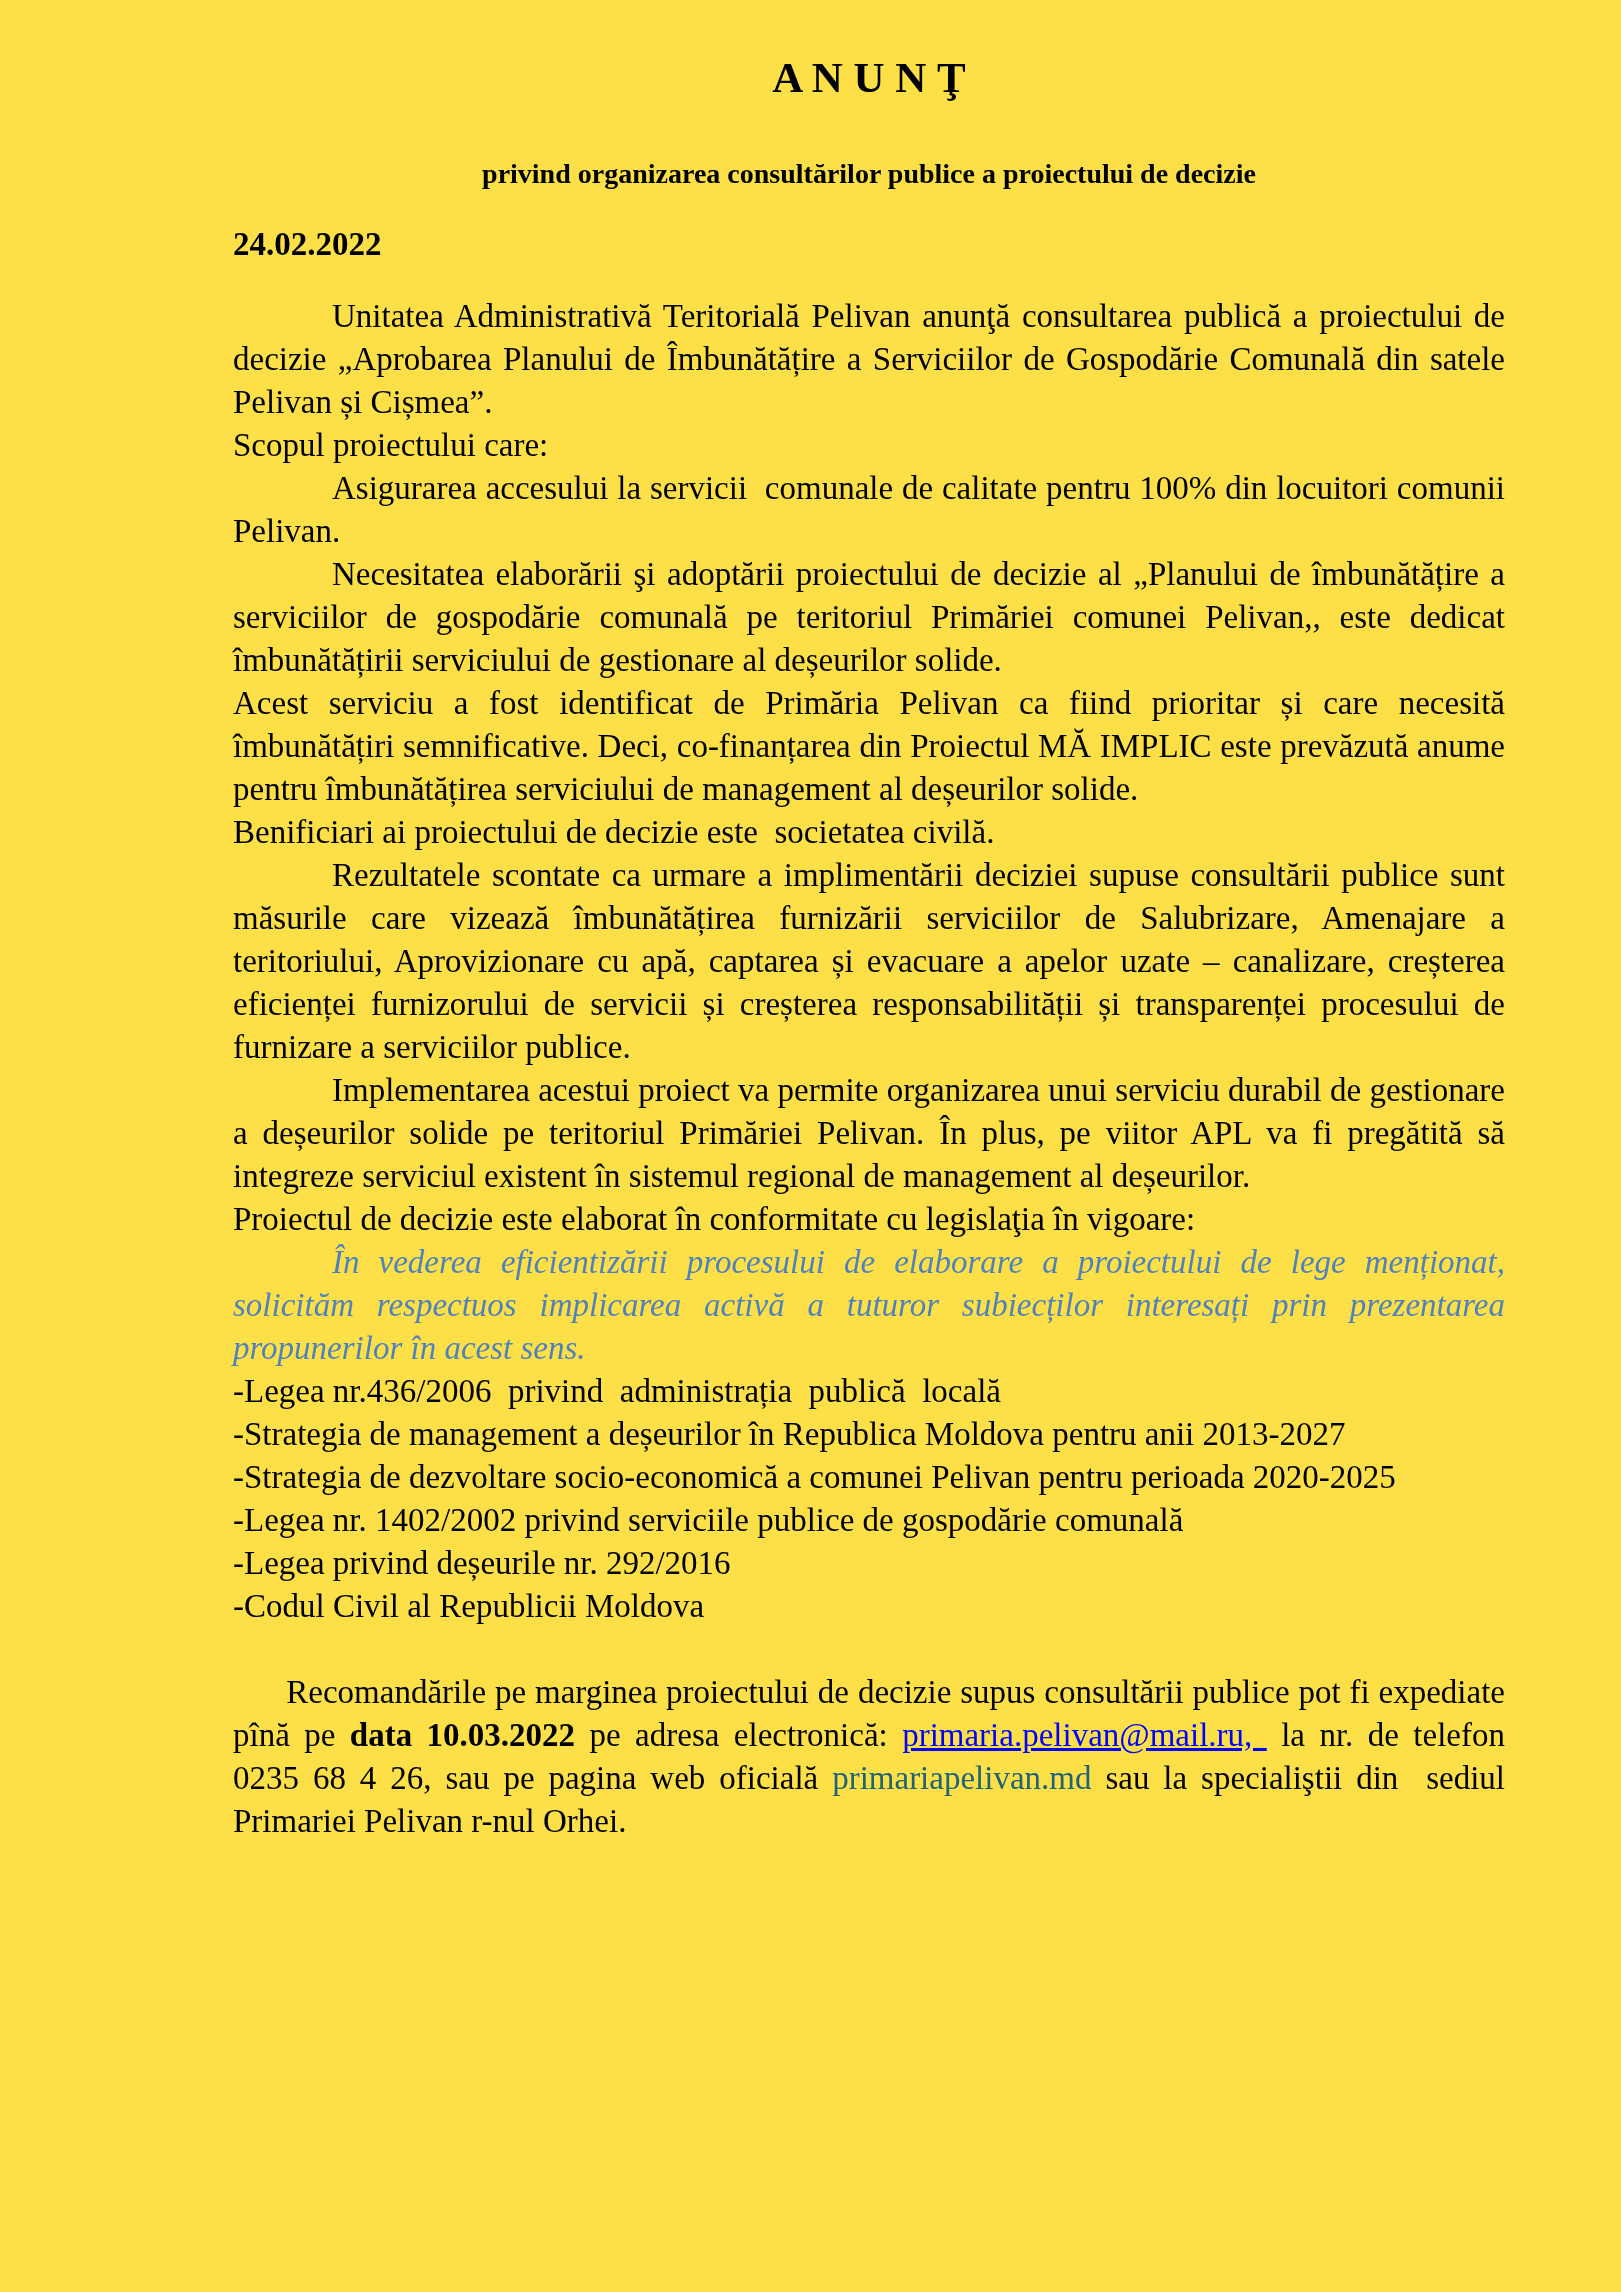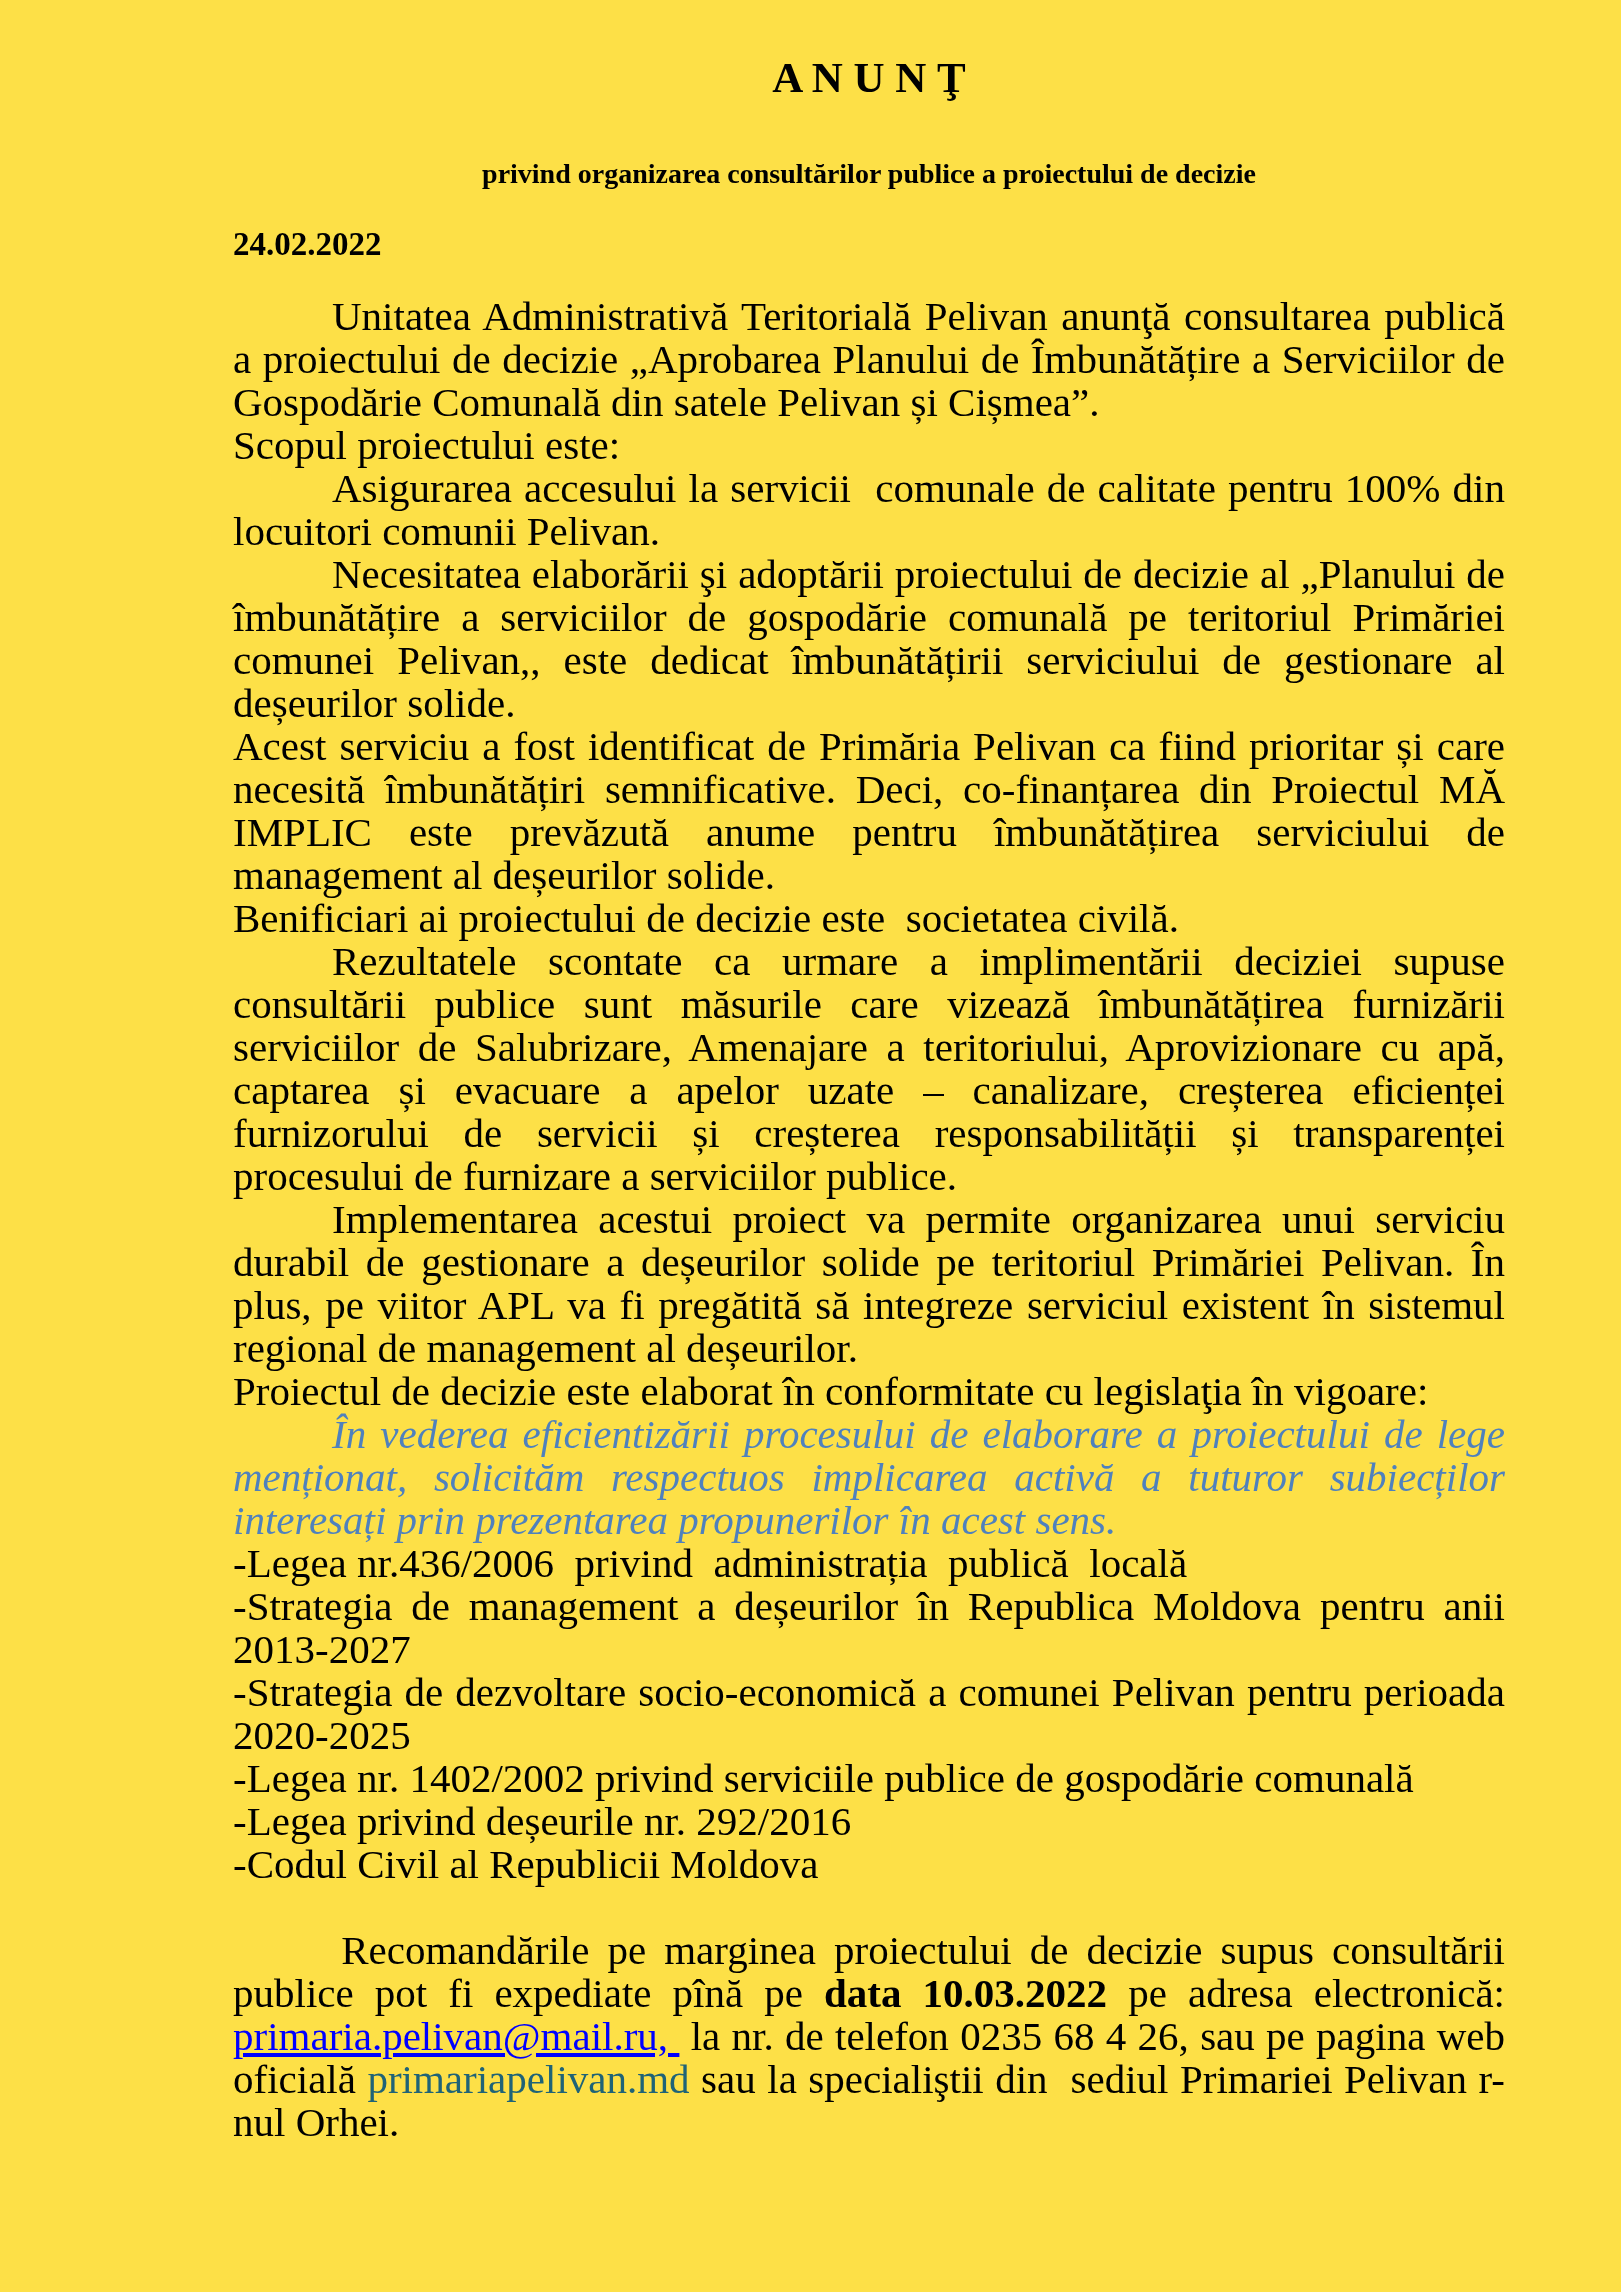--- a/index.html
+++ b/index.html
@@ -35,21 +35,21 @@
   }
   .doc-date {
     margin:28px 0 0 0;
     font-weight:bold;
     font-size:33px;
     line-height:43px;
   }
   .body-start { margin-top:29px !important; }
   p.para {
     margin:0;
-    font-size:41px;
+    font-size:33px;
     line-height:43px;
     text-align:justify;
     white-space:pre-wrap;
   }
   p.indent { text-indent:99px; }
   p.accent { font-style:italic; }
   a.email-link { text-decoration:underline; cursor:pointer; }
   .site-link { text-decoration:none; cursor:pointer; }
   b.bold-run { font-weight:bold; }
 </style>
@@ -60,21 +60,21 @@
   <div class="content">
 
     <p class="doc-title">A N U N Ţ</p>
 
     <p class="doc-subtitle">privind organizarea consultărilor publice a proiectului de decizie</p>
 
     <p class="doc-date">24.02.2022</p>
 
     <p class="para indent body-start">Unitatea Administrativă Teritorială Pelivan anunţă consultarea publică a proiectului de decizie „Aprobarea Planului de Îmbunătățire a Serviciilor de Gospodărie Comunală din satele Pelivan și Cișmea”.</p>
 
-    <p class="para">Scopul proiectului este:</p>
+    <p class="para">Scopul proiectului care:</p>
 
     <p class="para indent">Asigurarea accesului la servicii  comunale de calitate pentru 100% din locuitori comunii Pelivan.</p>
 
     <p class="para indent">Necesitatea elaborării şi adoptării proiectului de decizie al „Planului de îmbunătățire a serviciilor de gospodărie comunală pe teritoriul Primăriei comunei Pelivan,, este dedicat îmbunătățirii serviciului de gestionare al deșeurilor solide.</p>
 
     <p class="para">Acest serviciu a fost identificat de Primăria Pelivan ca fiind prioritar și care necesită îmbunătățiri semnificative. Deci, co-finanțarea din Proiectul MĂ IMPLIC este prevăzută anume pentru îmbunătățirea serviciului de management al deșeurilor solide.</p>
 
     <p class="para">Benificiari ai proiectului de decizie este  societatea civilă.</p>
 
     <p class="para indent">Rezultatele scontate ca urmare a implimentării deciziei supuse consultării publice sunt măsurile care vizează îmbunătățirea furnizării serviciilor de Salubrizare, Amenajare a teritoriului, Aprovizionare cu apă, captarea și evacuare a apelor uzate – canalizare, creșterea eficienței furnizorului de servicii și creșterea responsabilității și transparenței procesului de furnizare a serviciilor publice.</p>

